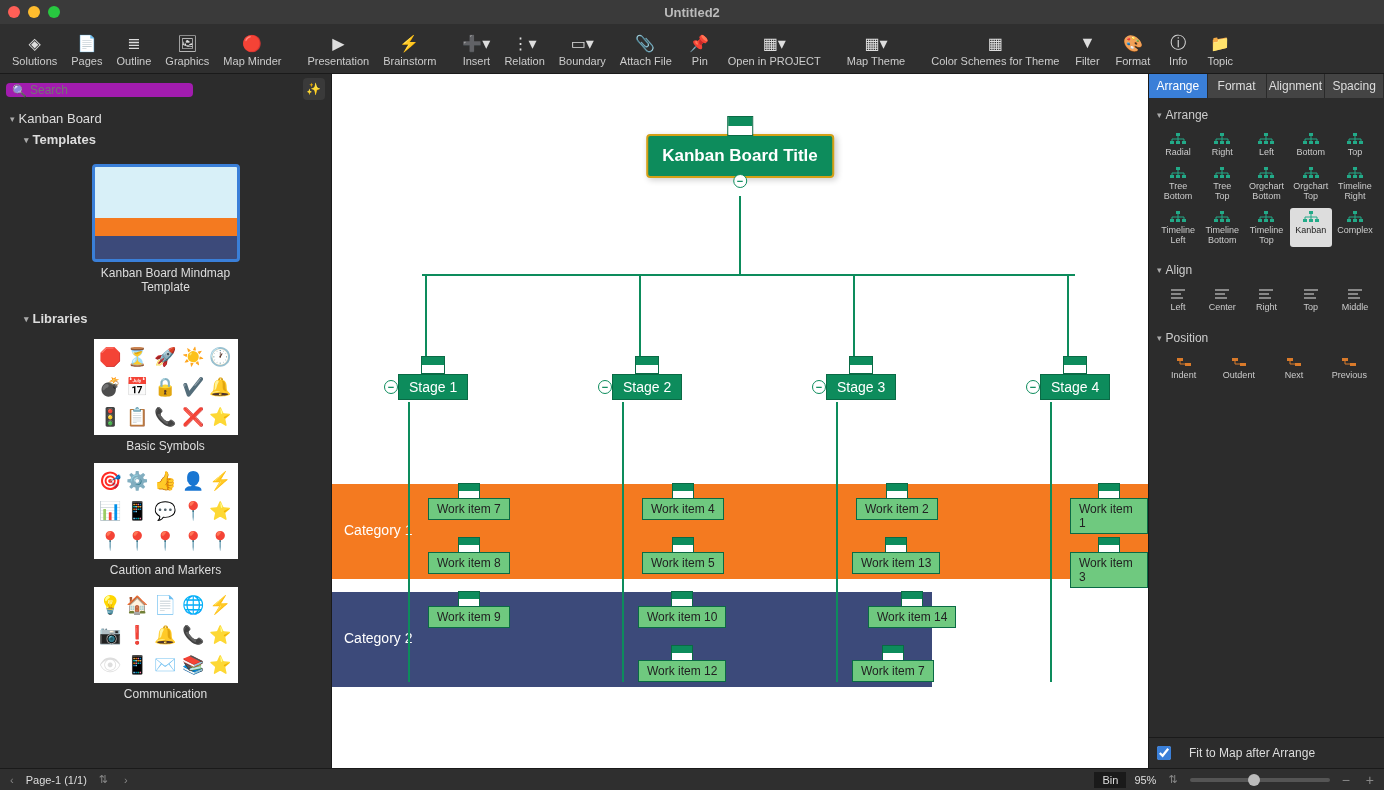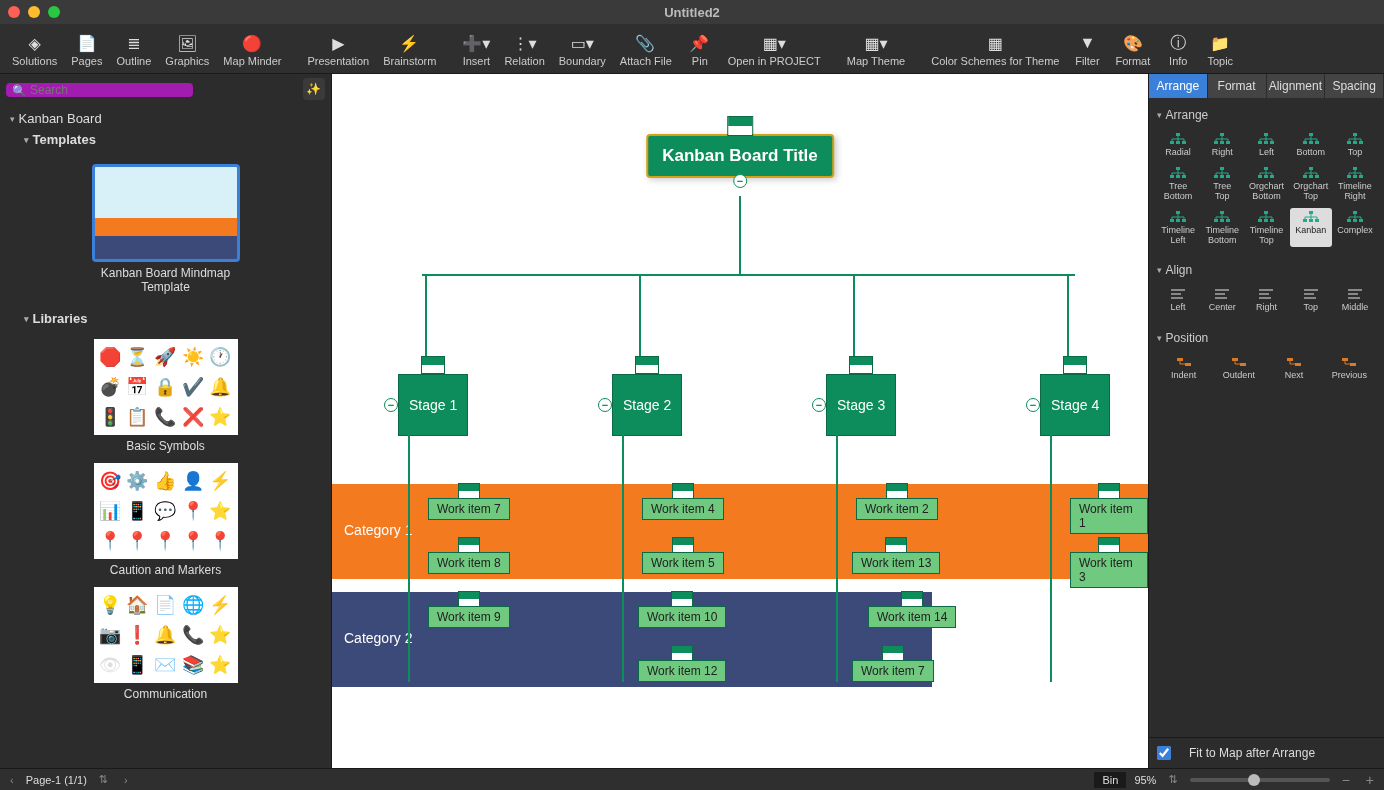--- a/index.html
+++ b/index.html
@@ -48,21 +48,21 @@
 
 .canvas-wrap { flex: 1; background: #fff; position: relative; overflow: hidden; }
 .canvas { position: absolute; inset: 0; }
 
 .node-title { position: absolute; left: 50%; transform: translateX(-50%); top: 60px; }
 .node-title-box { background: #0d8c5c; border: 2px solid #d4a017; border-radius: 4px; padding: 10px 14px; color: #fff; font-size: 17px; font-weight: 600; box-shadow: 2px 2px 6px rgba(0,0,0,0.2); }
 .node-title-icon { width: 26px; height: 20px; background: linear-gradient(to bottom, #0d8c5c 50%, #fff 50%); border: 1px solid #0a6a45; position: absolute; top: -18px; left: 50%; transform: translateX(-50%); z-index: 2; }
 .title-collapse { position: absolute; bottom: -10px; left: 50%; transform: translateX(-50%); width: 14px; height: 14px; border: 1px solid #0d8c5c; border-radius: 50%; background: #fff; color: #0d8c5c; font-size: 11px; display: flex; align-items: center; justify-content: center; font-weight: bold; z-index: 3; }
 
 .stage { position: absolute; }
-.stage-box { background: #0d8c5c; color: #fff; padding: 22px 10px; font-size: 14px; border: 1px solid #0a6a45; position: relative; }
+.stage-box { background: #0d8c5c; color: #fff; padding: 4px 10px; font-size: 14px; border: 1px solid #0a6a45; position: relative; }
 .stage-icon { width: 24px; height: 18px; background: linear-gradient(to bottom, #0d8c5c 50%, #fff 50%); border: 1px solid #0a6a45; position: absolute; top: -18px; left: 50%; transform: translateX(-50%); z-index: 2; }
 .collapse-btn { position: absolute; left: -14px; top: 50%; transform: translateY(-50%); width: 14px; height: 14px; border: 1px solid #0d8c5c; border-radius: 50%; background: #fff; color: #0d8c5c; font-size: 11px; display: flex; align-items: center; justify-content: center; font-weight: bold; }
 
 .cat-band { position: absolute; left: 0; right: 0; }
 .cat1 { top: 410px; height: 95px; background: #f47a20; }
 .cat2 { top: 518px; height: 95px; left: 0; width: 600px; background: #3c4a7a; }
 .cat-label { position: absolute; left: 12px; color: #fff; font-size: 14px; }
 .cat1 .cat-label { top: 38px; }
 .cat2 .cat-label { top: 38px; }
 

